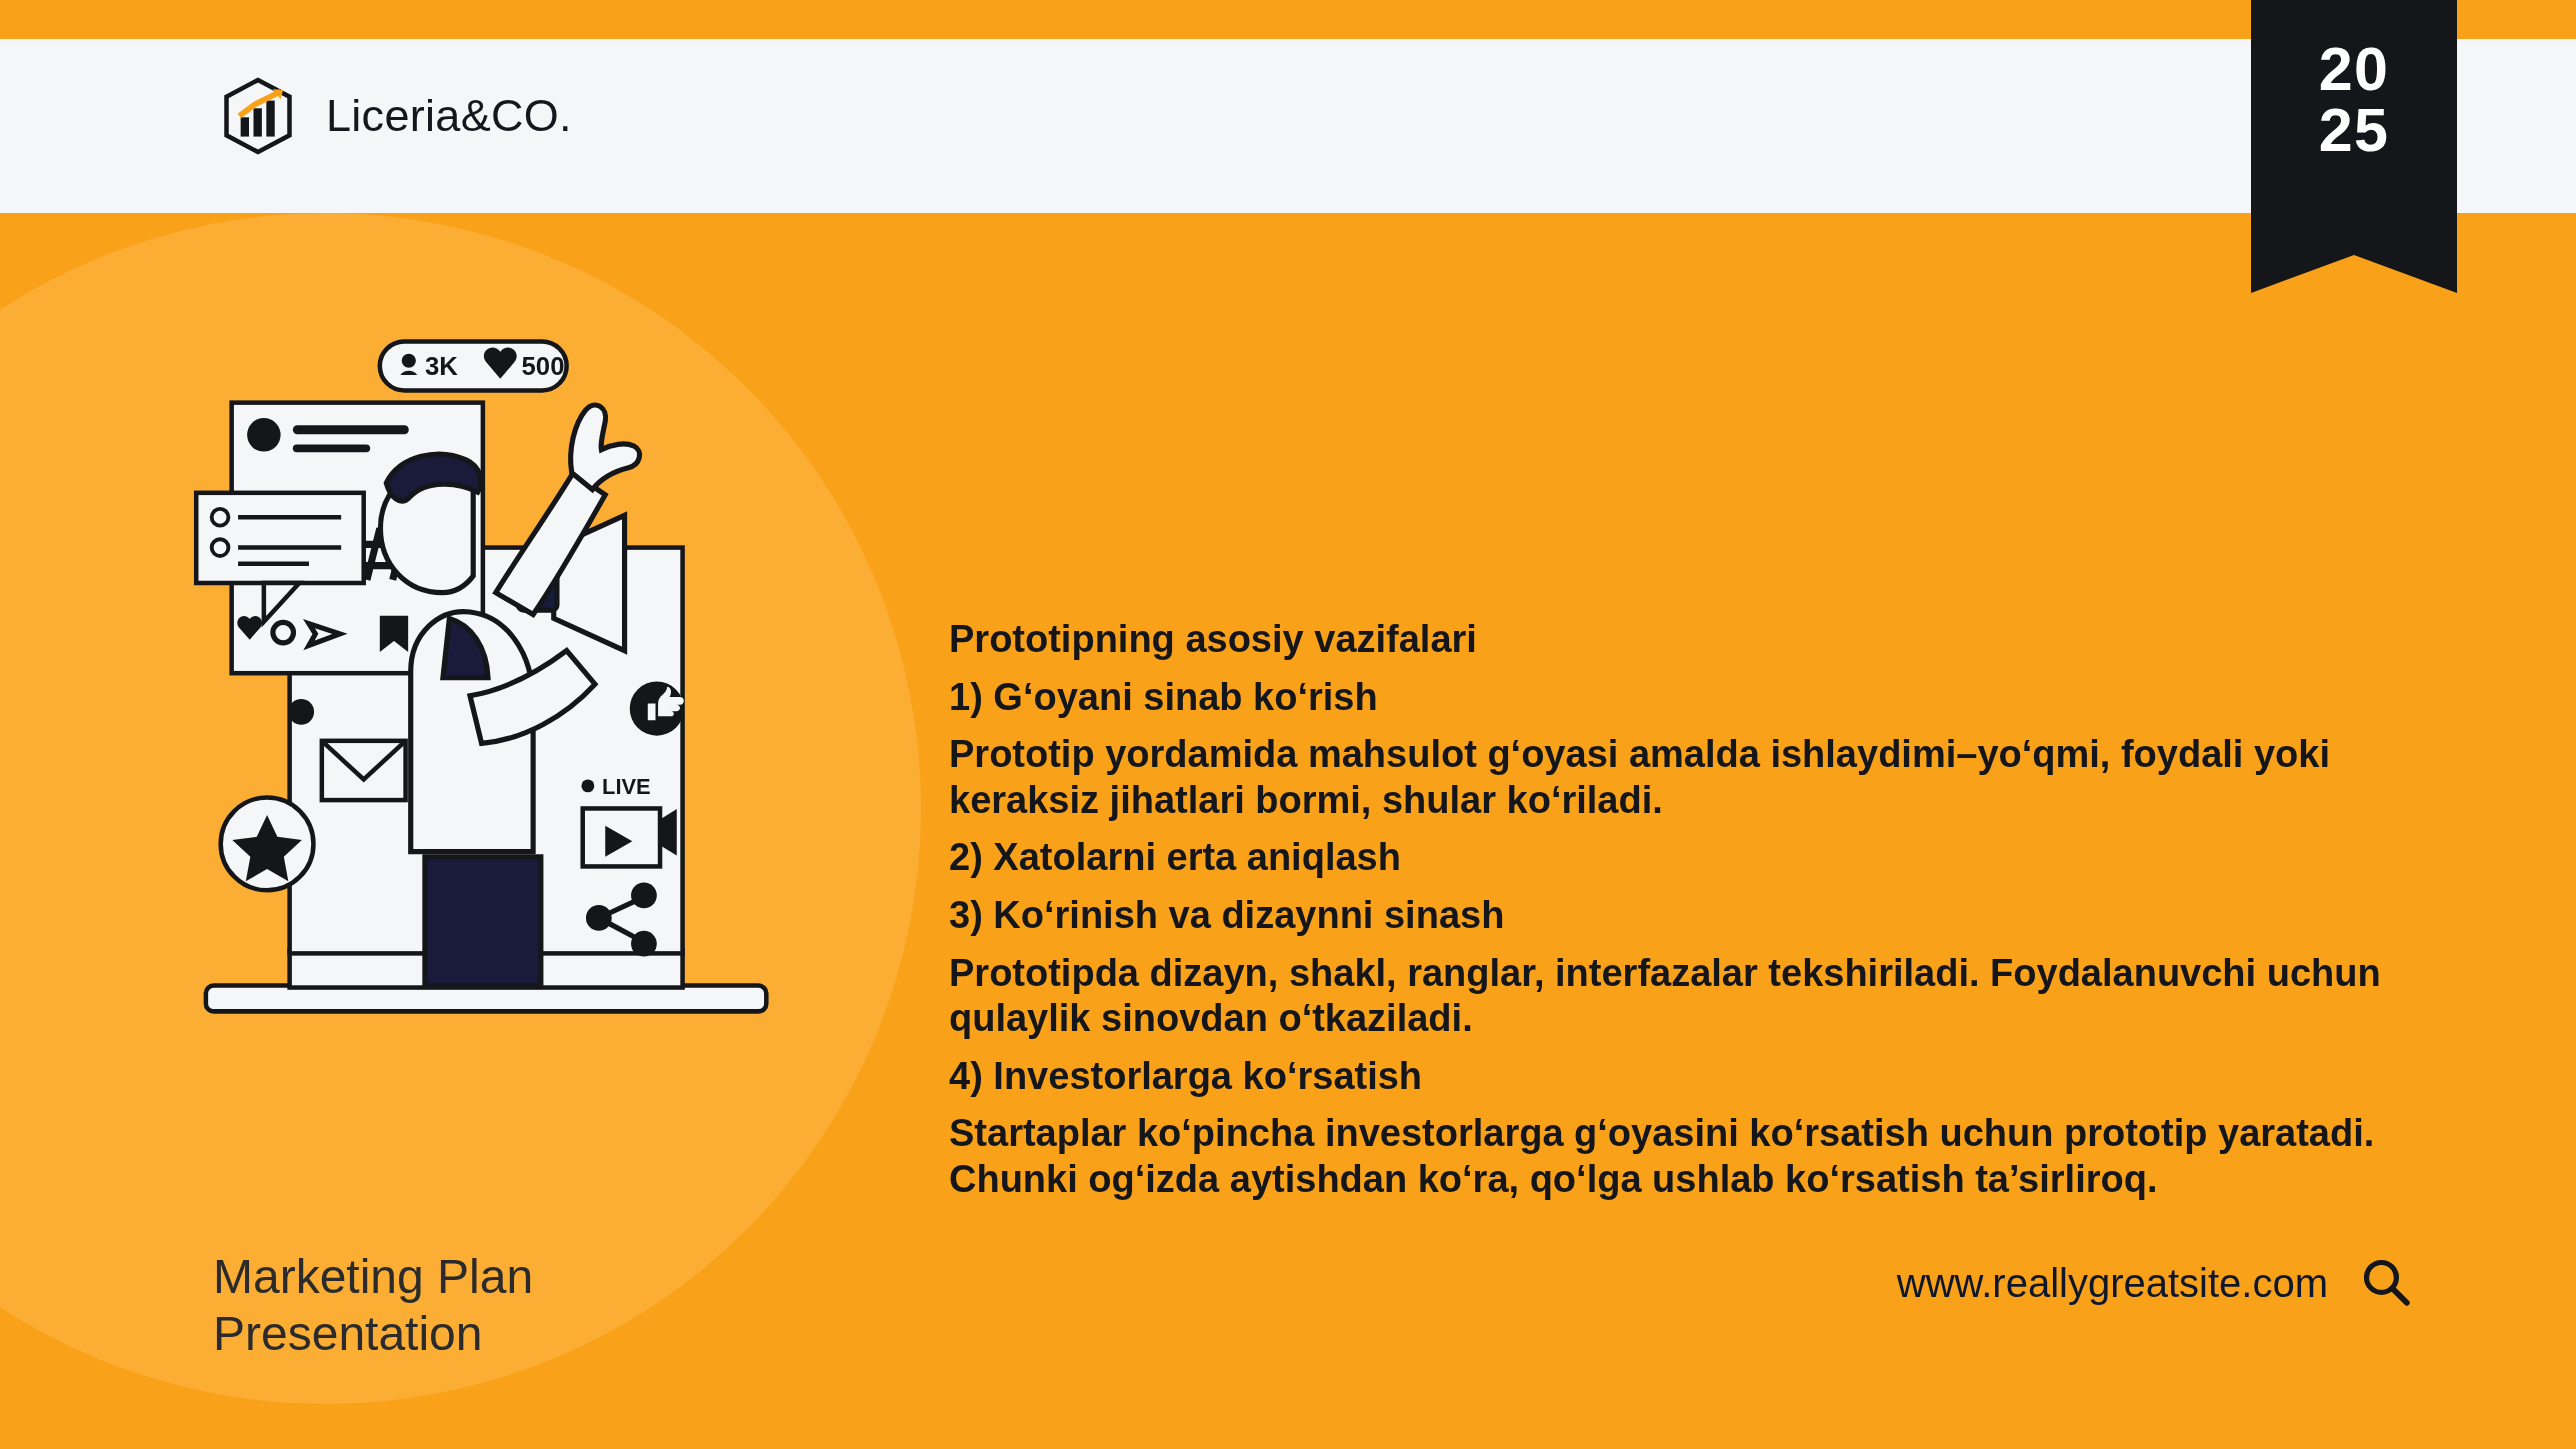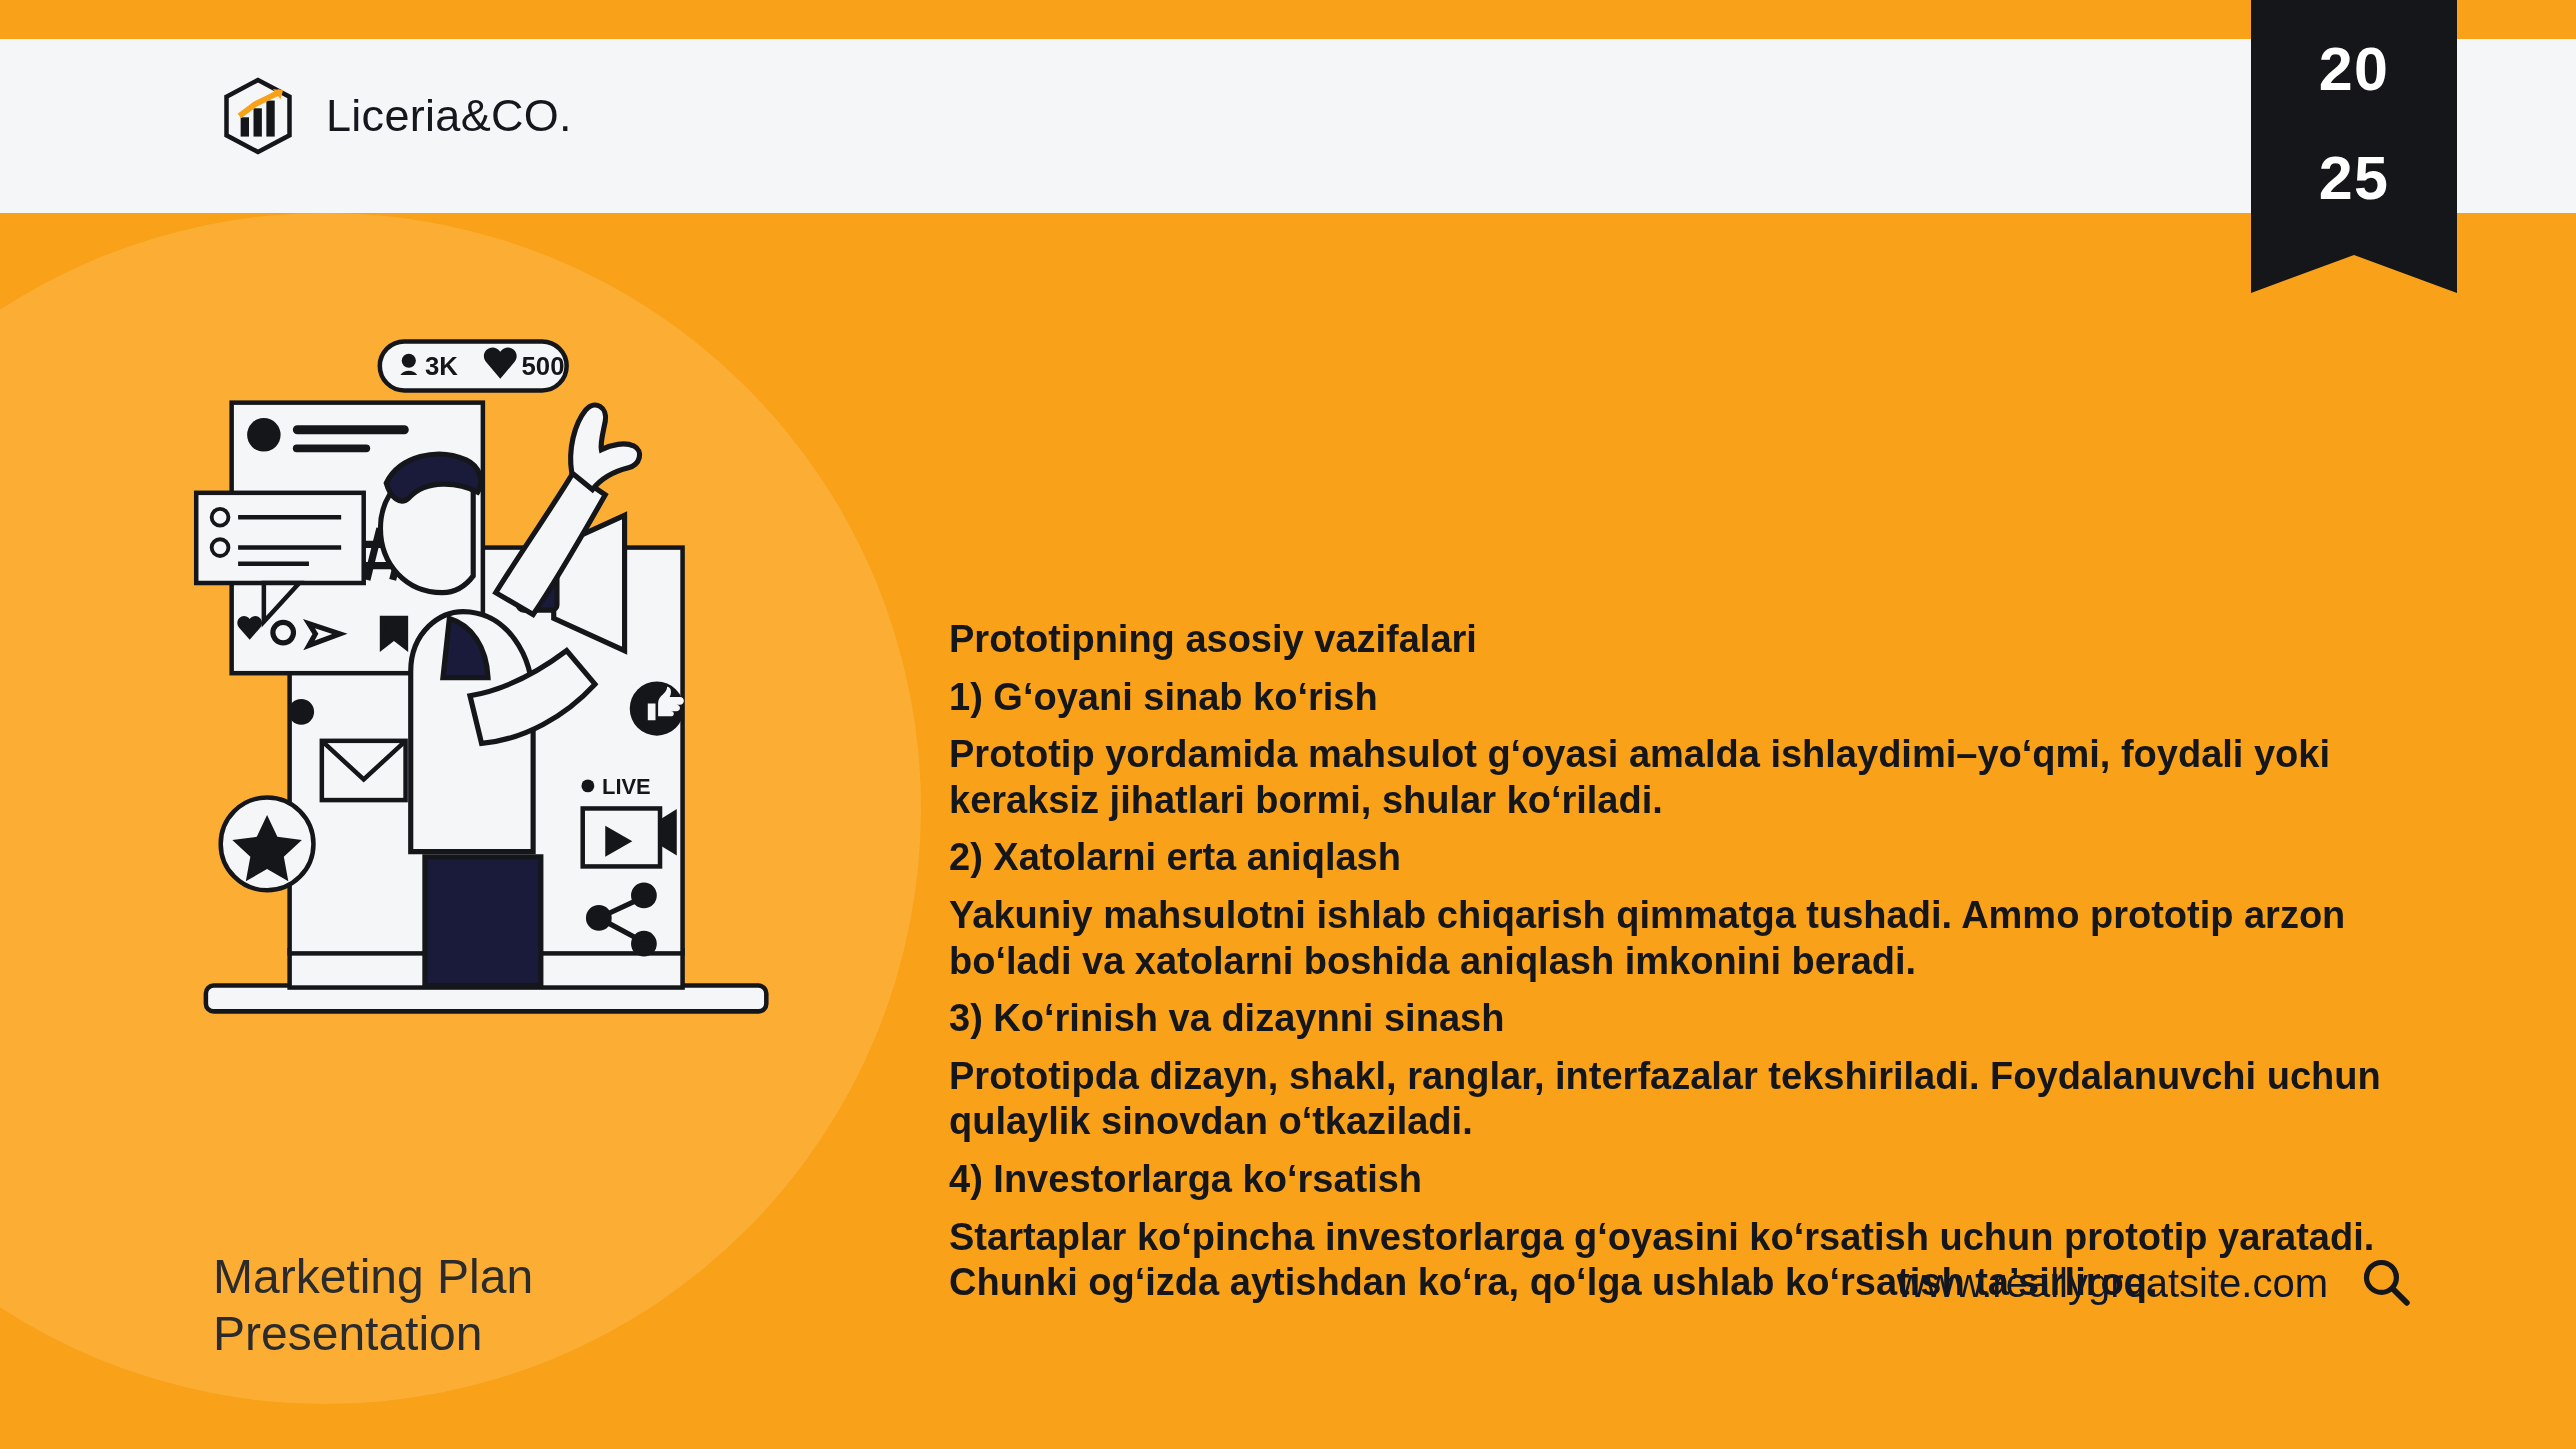--- a/index.html
+++ b/index.html
@@ -62,21 +62,20 @@
     height: 293px;
     background: #14161A;
     z-index: 5;
     clip-path: polygon(0 0, 100% 0, 100% 100%, 50% 87%, 0 100%);
     display: flex;
     flex-direction: column;
     align-items: center;
     justify-content: flex-start;
     padding-top: 39px;
     box-sizing: border-box;
-    gap: 48px;
   }
   .ribbon span {
     color: #ffffff;
     font-size: 61px;
     font-weight: bold;
     line-height: 1.0;
     letter-spacing: 1.3px;
   }
   
   .title {
@@ -167,21 +166,20 @@
     <span>20</span>
     <span>25</span>
   </div>
 
 
   <div class="body-copy">
     <p>Prototipning asosiy vazifalari</p>
     <p>1) G‘oyani sinab ko‘rish</p>
     <p>Prototip yordamida mahsulot g‘oyasi amalda ishlaydimi–yo‘qmi, foydali yoki keraksiz jihatlari bormi, shular ko‘riladi.</p>
     <p>2) Xatolarni erta aniqlash</p>
-    <p>Yakuniy mahsulotni ishlab chiqarish qimmatga tushadi. Ammo prototip arzon bo‘ladi va xatolarni boshida aniqlash imkonini beradi.</p>
     <p>3) Ko‘rinish va dizaynni sinash</p>
     <p>Prototipda dizayn, shakl, ranglar, interfazalar tekshiriladi. Foydalanuvchi uchun qulaylik sinovdan o‘tkaziladi.</p>
     <p>4) Investorlarga ko‘rsatish</p>
     <p>Startaplar ko‘pincha investorlarga g‘oyasini ko‘rsatish uchun prototip yaratadi. Chunki og‘izda aytishdan ko‘ra, qo‘lga ushlab ko‘rsatish ta’sirliroq.</p>
   </div>
 
   <div class="illustration">
     <svg width="773" height="773" viewBox="0 0 1200 1200">
 
       <rect x="20" y="1010" width="870" height="40" rx="12" fill="#F4F6F8" stroke="#14161A" stroke-width="7"></rect>

